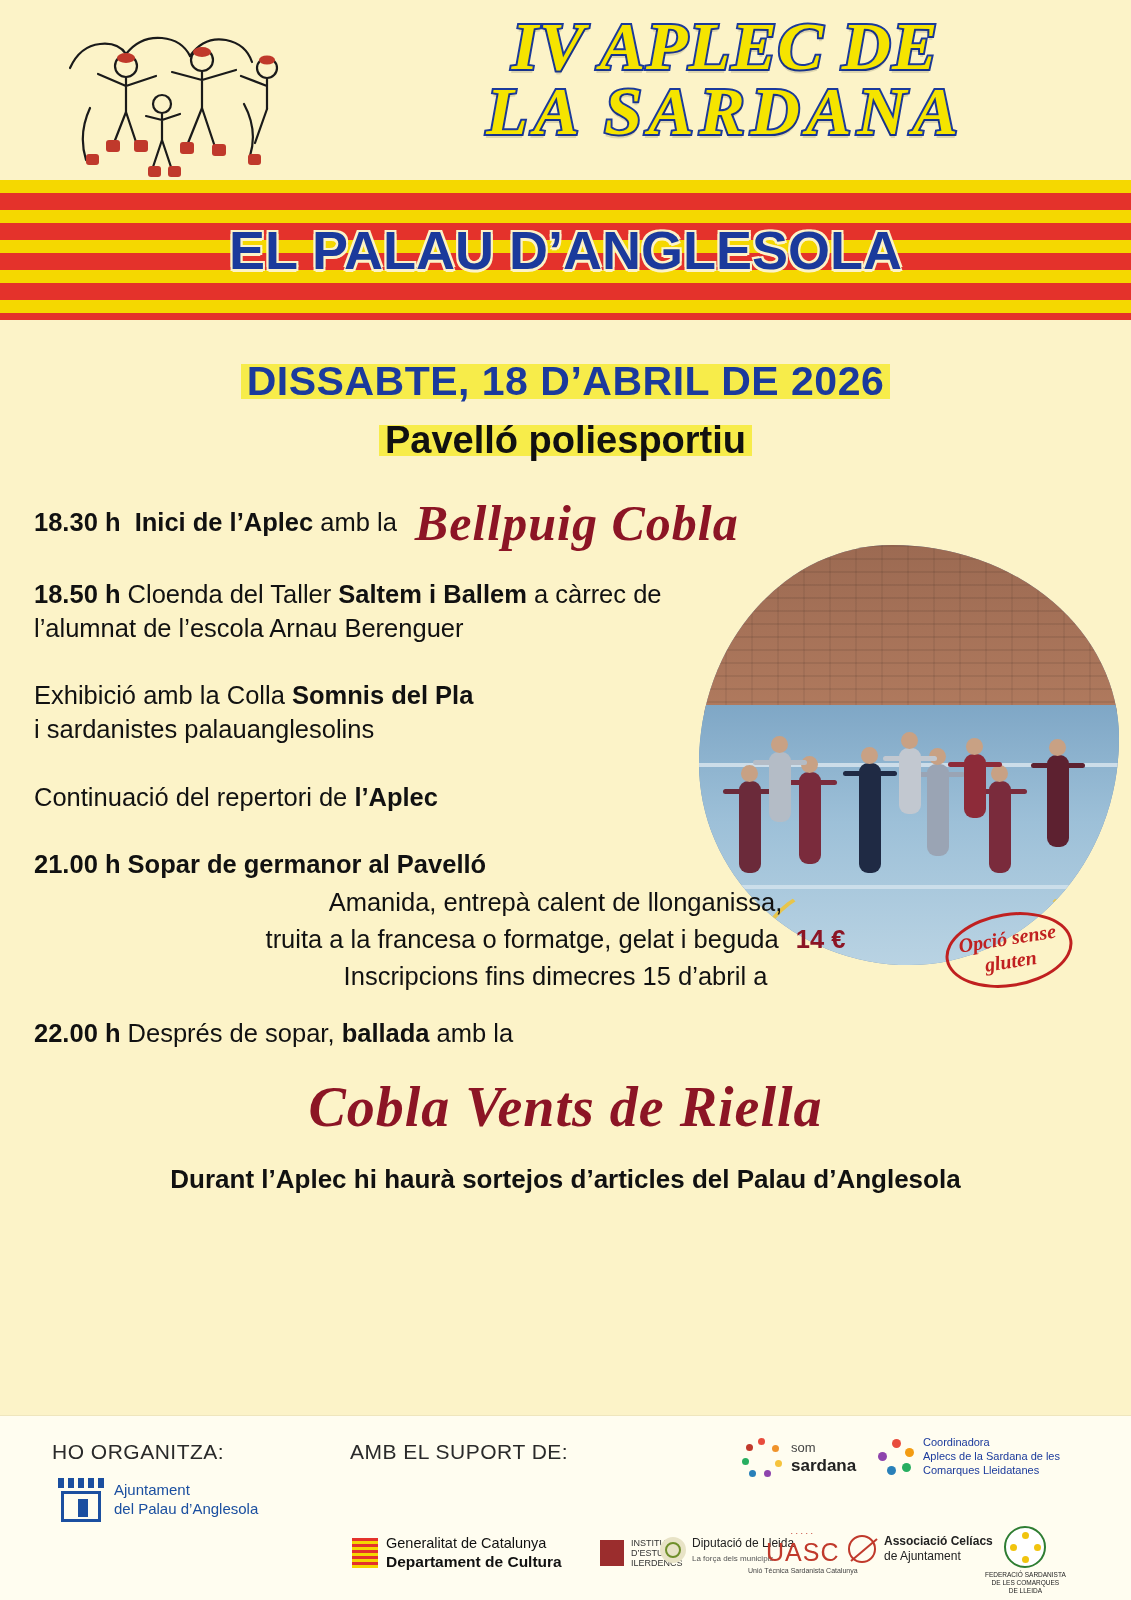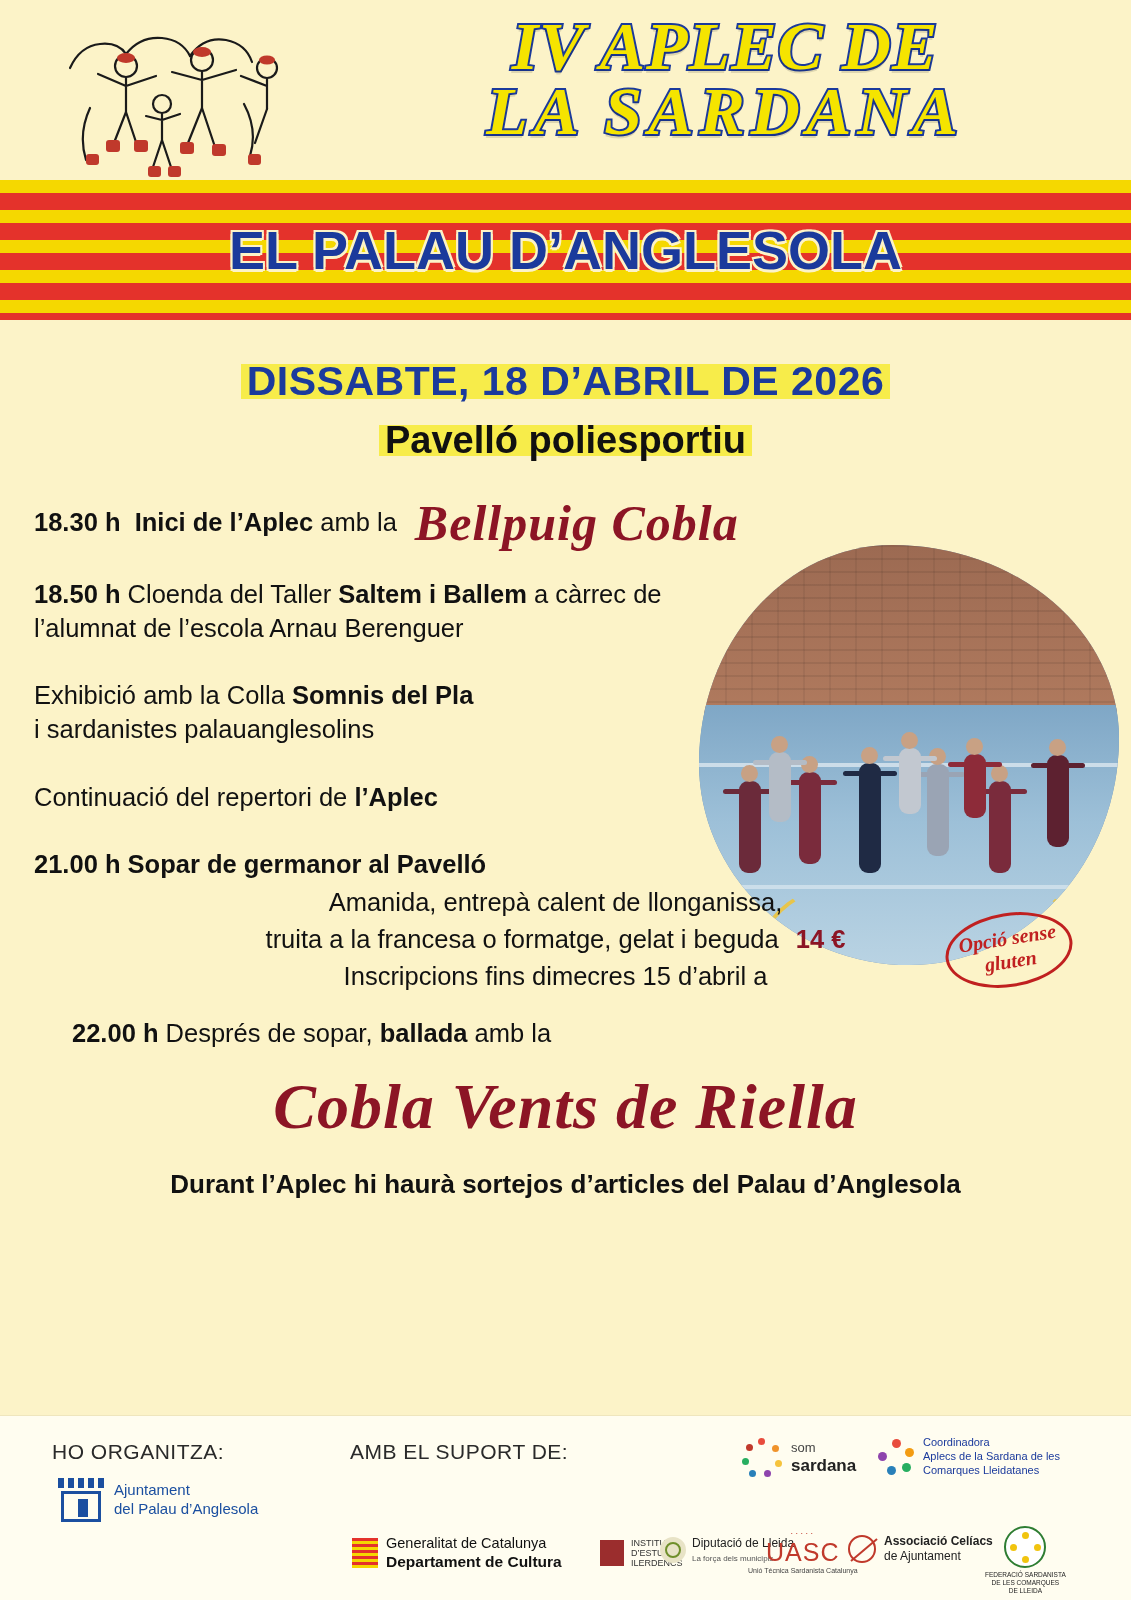--- a/index.html
+++ b/index.html
@@ -197,22 +197,22 @@
     font-style: italic;
     font-size: 20px;
     line-height: 1.15;
     text-align: center;
     font-weight: bold;
   }
   .dinner-wrap { position: relative; }
 
   .cobla-final {
     text-align: center;
-    font-size: 64px;
-    margin-top: 14px;
+    font-size: 56px;
+    margin-top: 20px;
     margin-bottom: 18px;
     letter-spacing: 1px;
   }
   .raffle {
     text-align: center;
     font-size: 26px;
     font-weight: bold;
     color: #111;
     margin-top: 8px;
   }
@@ -428,21 +428,21 @@
       <div>Inscripcions fins dimecres 15 d’abril a</div>
     </div>
     <div class="gluten">
       <span>
         <span>Opció sense</span><br>
         <span>gluten</span>
       </span>
     </div>
   </div>
 
-  <div class="prog-row" style="margin-top:22px; margin-bottom:0;margin-left:38px;">
+  <div class="prog-row" style="margin-top:22px; margin-bottom:0;">
     <b>22.00 h</b>
     <span>Després de sopar,</span>
     <b>ballada</b>
     <span>amb la</span>
   </div>
 
   <div class="script cobla-final">Cobla Vents de Riella</div>
 
   <div class="raffle">Durant l’Aplec hi haurà sortejos d’articles del Palau d’Anglesola</div>
 </div>

